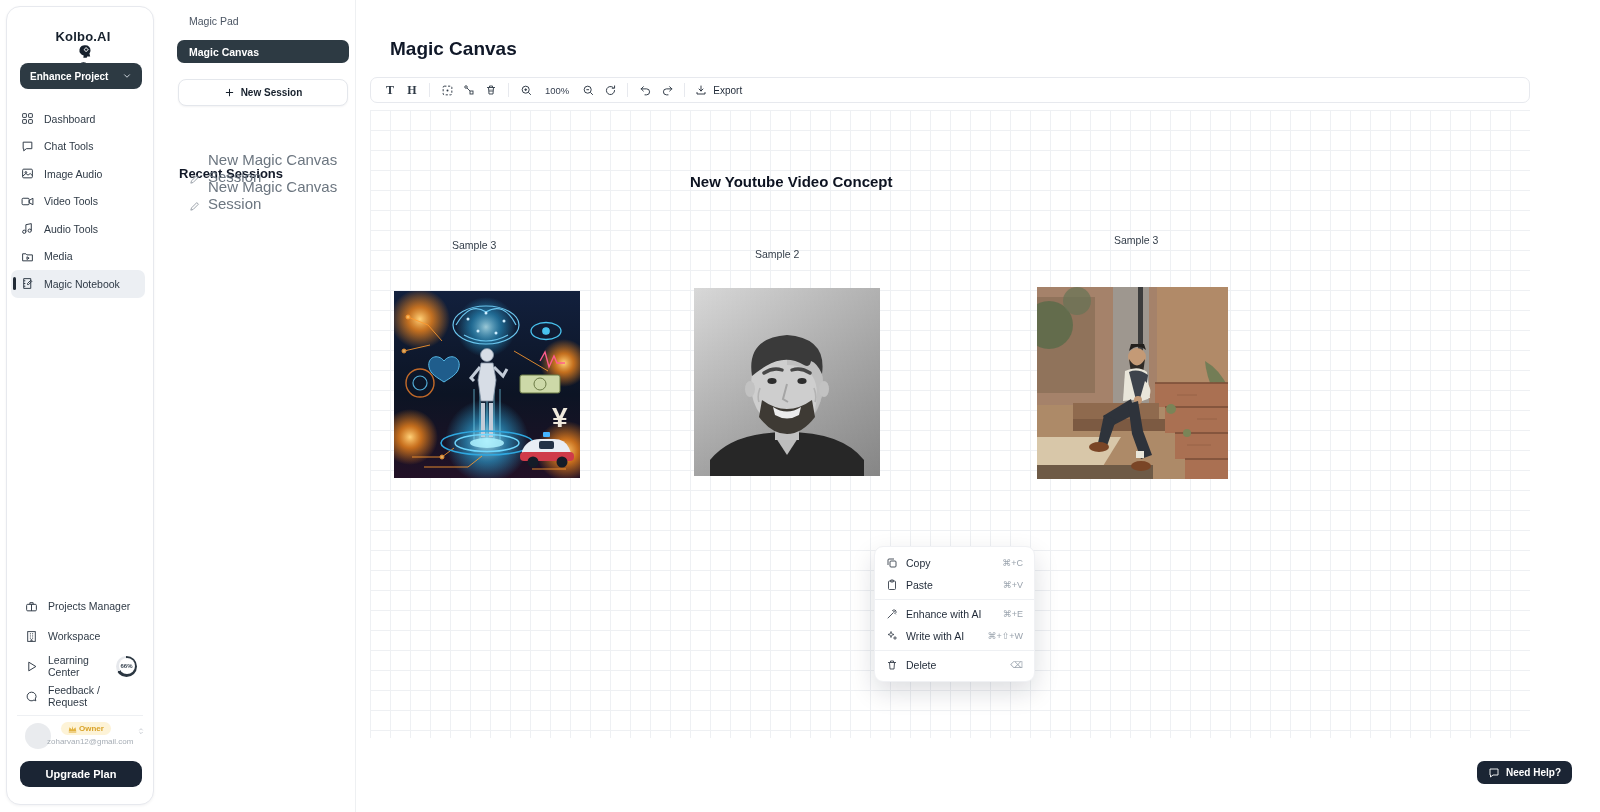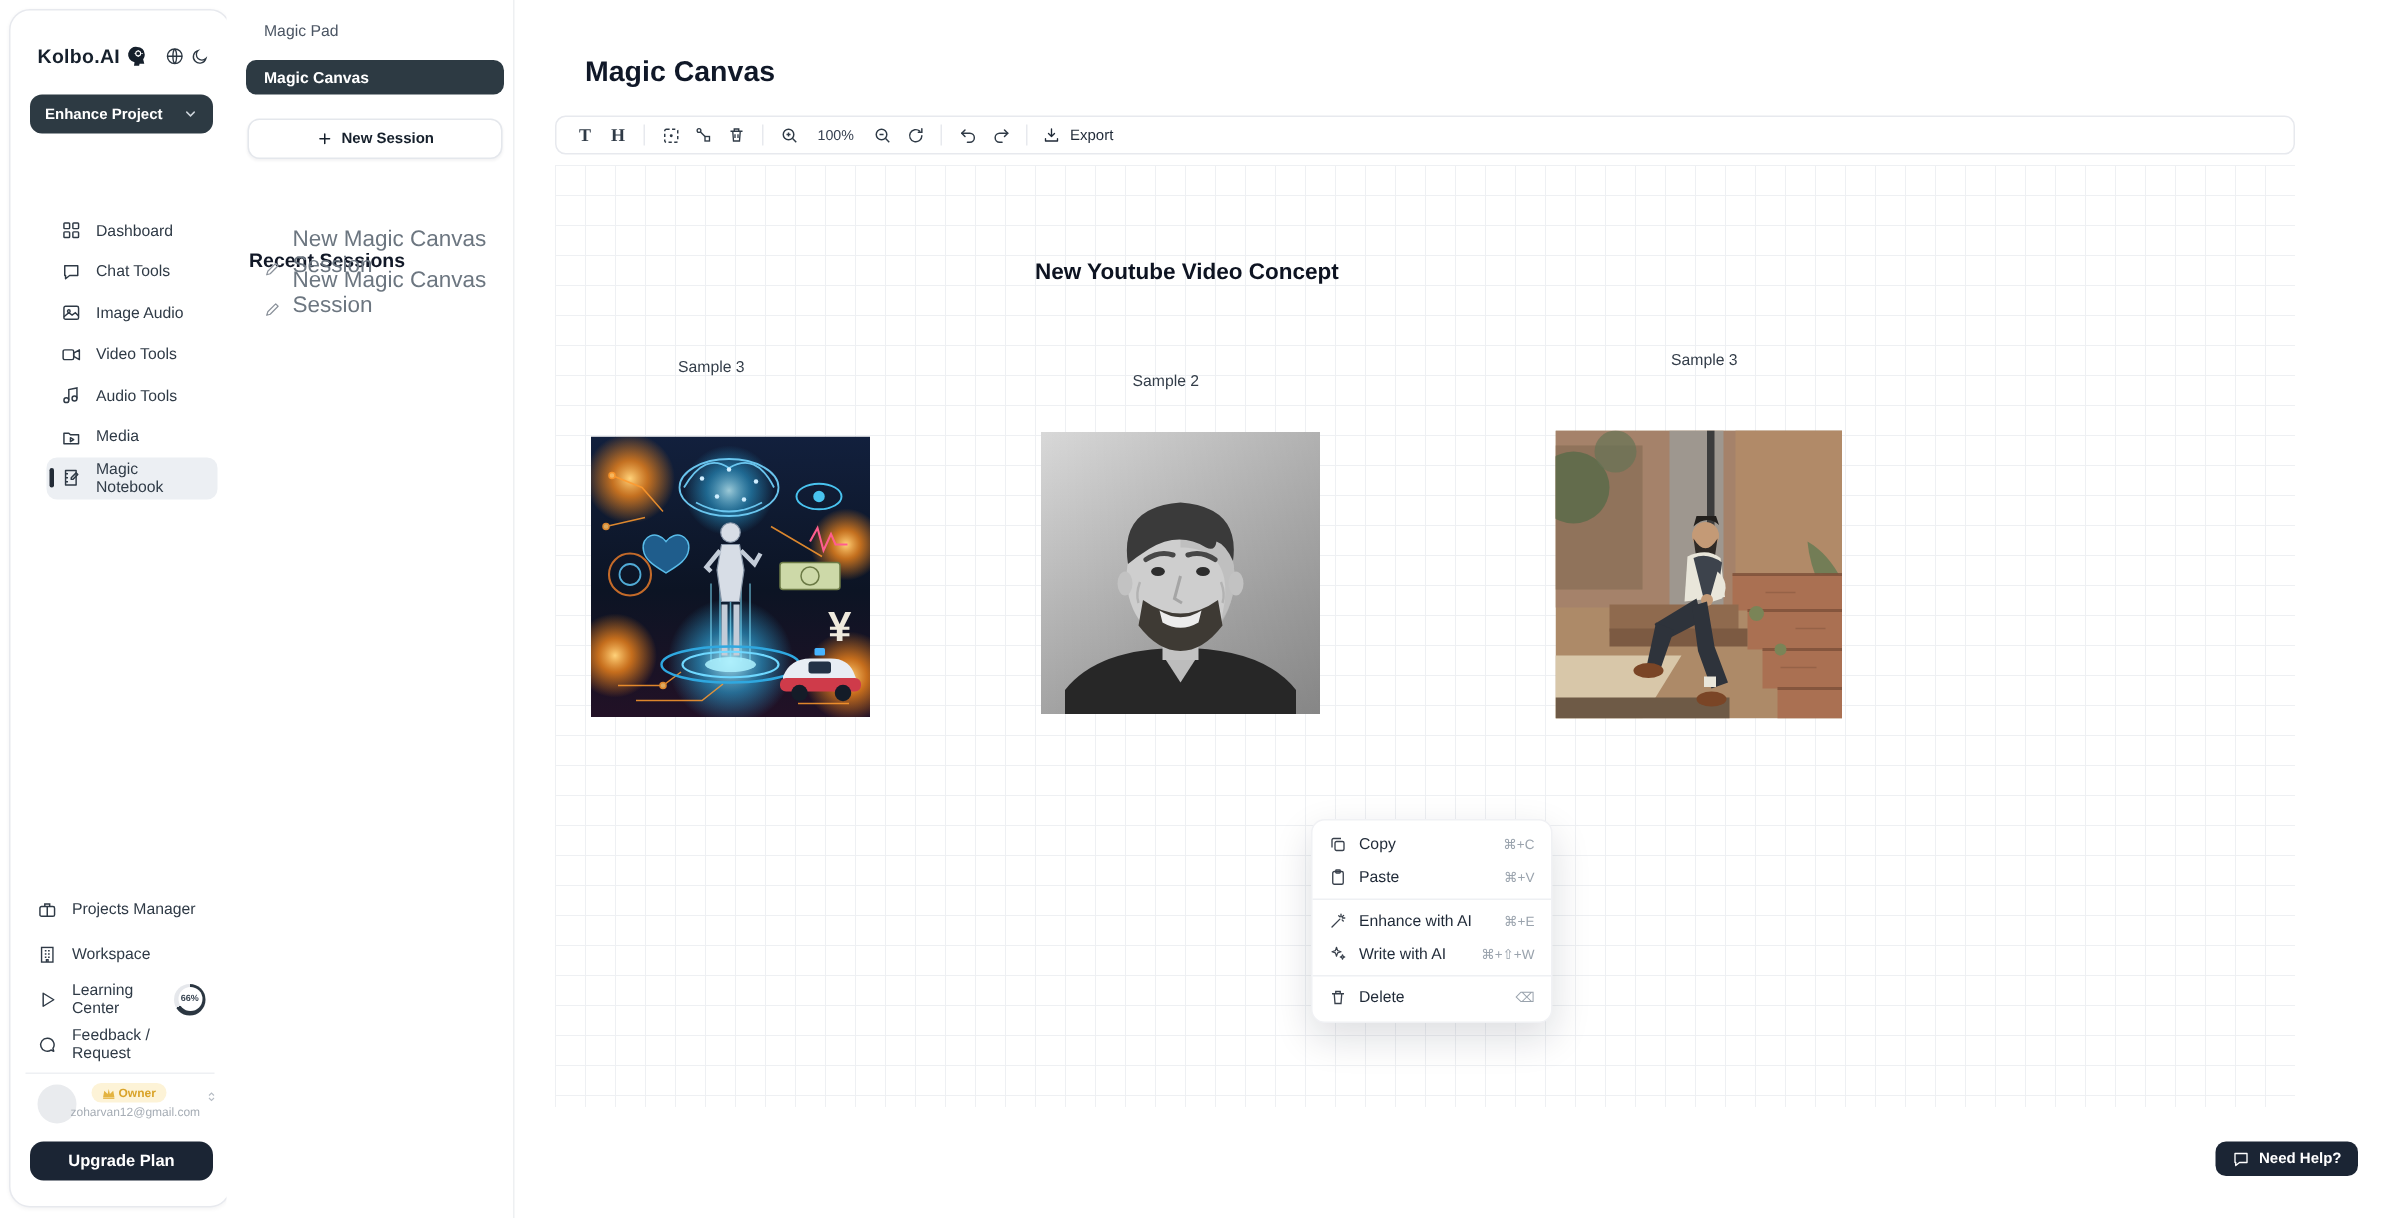--- a/index.html
+++ b/index.html
@@ -10,32 +10,32 @@
   }
   .stage { position:absolute; inset:0; }
   svg.ic { display:block; }
 
   
   .sidebar {
     position:absolute; left:6px; top:6px; width:148px; height:799px;
     background:#fff; border:1px solid #e7e9ee; border-radius:14px;
     box-shadow:0 1px 3px rgba(16,24,40,.05);
   }
-  .logo-row { position:absolute; top:22px; left:18px; right:12px; display:flex; align-items:center; }
+  .logo-row { position:absolute; top:22px; left:18px; right:12px; display:flex; align-items:center;flex-direction:column; }
   .brand { font-weight:bold; font-size:13px; color:#16202c; letter-spacing:.2px; }
   .logo-row .head { margin-left:4px; }
   .logo-row .spacer { flex:1; }
   .icon-btn { background:none; border:none; cursor:pointer; color:#2c3742; padding:2px; }
   .project-btn {
     position:absolute; top:56px; left:13px; width:122px; height:26px;
     background:#2d3a43; color:#fff; border:none; border-radius:8px;
     font-family:inherit; font-size:10px; font-weight:bold;
     display:flex; align-items:center; justify-content:space-between; padding:0 10px; cursor:pointer;
   }
-  .nav { position:absolute; top:98px; left:24px; right:8px;margin-top:35px; }
+  .nav { position:absolute; top:98px; left:4px; right:8px; }
   .nav-item {
     display:flex; align-items:center; gap:10px; height:27.5px; padding:0 8px 0 10px;
     font-size:10.5px; color:#2f3a46; border-radius:7px; position:relative; cursor:pointer;
   }
   .nav-item .nicon { color:#2f3a46; display:flex; }
   .nav-item.active { background:#eceff3; }
   .nav-item.active::before {
     content:""; position:absolute; left:2px; top:7px; width:3px; height:13px;
     background:#222b36; border-radius:2px;
   }
@@ -60,21 +60,21 @@
   }
   .email { position:absolute; left:28px; top:16px; font-size:8px; color:#a6adb5; }
   .acct-caret { position:absolute; right:0; top:6px; color:#b6bcc4; }
   .upgrade-btn {
     position:absolute; left:13px; top:754px; width:122px; height:26px;
     background:#1b2534; color:#fff; border:none; border-radius:9px;
     font-family:inherit; font-size:11px; font-weight:bold; cursor:pointer;
   }
 
   
-  .session-panel { position:absolute; left:151px; top:0; width:192px; height:812px; background:#fff; border-right:1px solid #eef0f2; }
+  .session-panel { position:absolute; left:164px; top:0; width:192px; height:812px; background:#fff; border-right:1px solid #eef0f2; }
   .sp-plain { position:absolute; top:15px; left:25px; font-size:10.5px; color:#4b5563; cursor:pointer; }
   .sp-active {
     position:absolute; top:40px; left:13px; width:172px; height:23px;
     background:#2d3a43; border-radius:7px; color:#fff; font-size:10.5px; font-weight:bold;
     display:flex; align-items:center; padding-left:12px; cursor:pointer;
   }
   .new-session {
     position:absolute; top:79px; left:14px; width:170px; height:27px;
     background:#fff; border:1px solid #e4e7ec; border-radius:8px;
     font-family:inherit; font-size:10px; font-weight:bold; color:#16202c;

